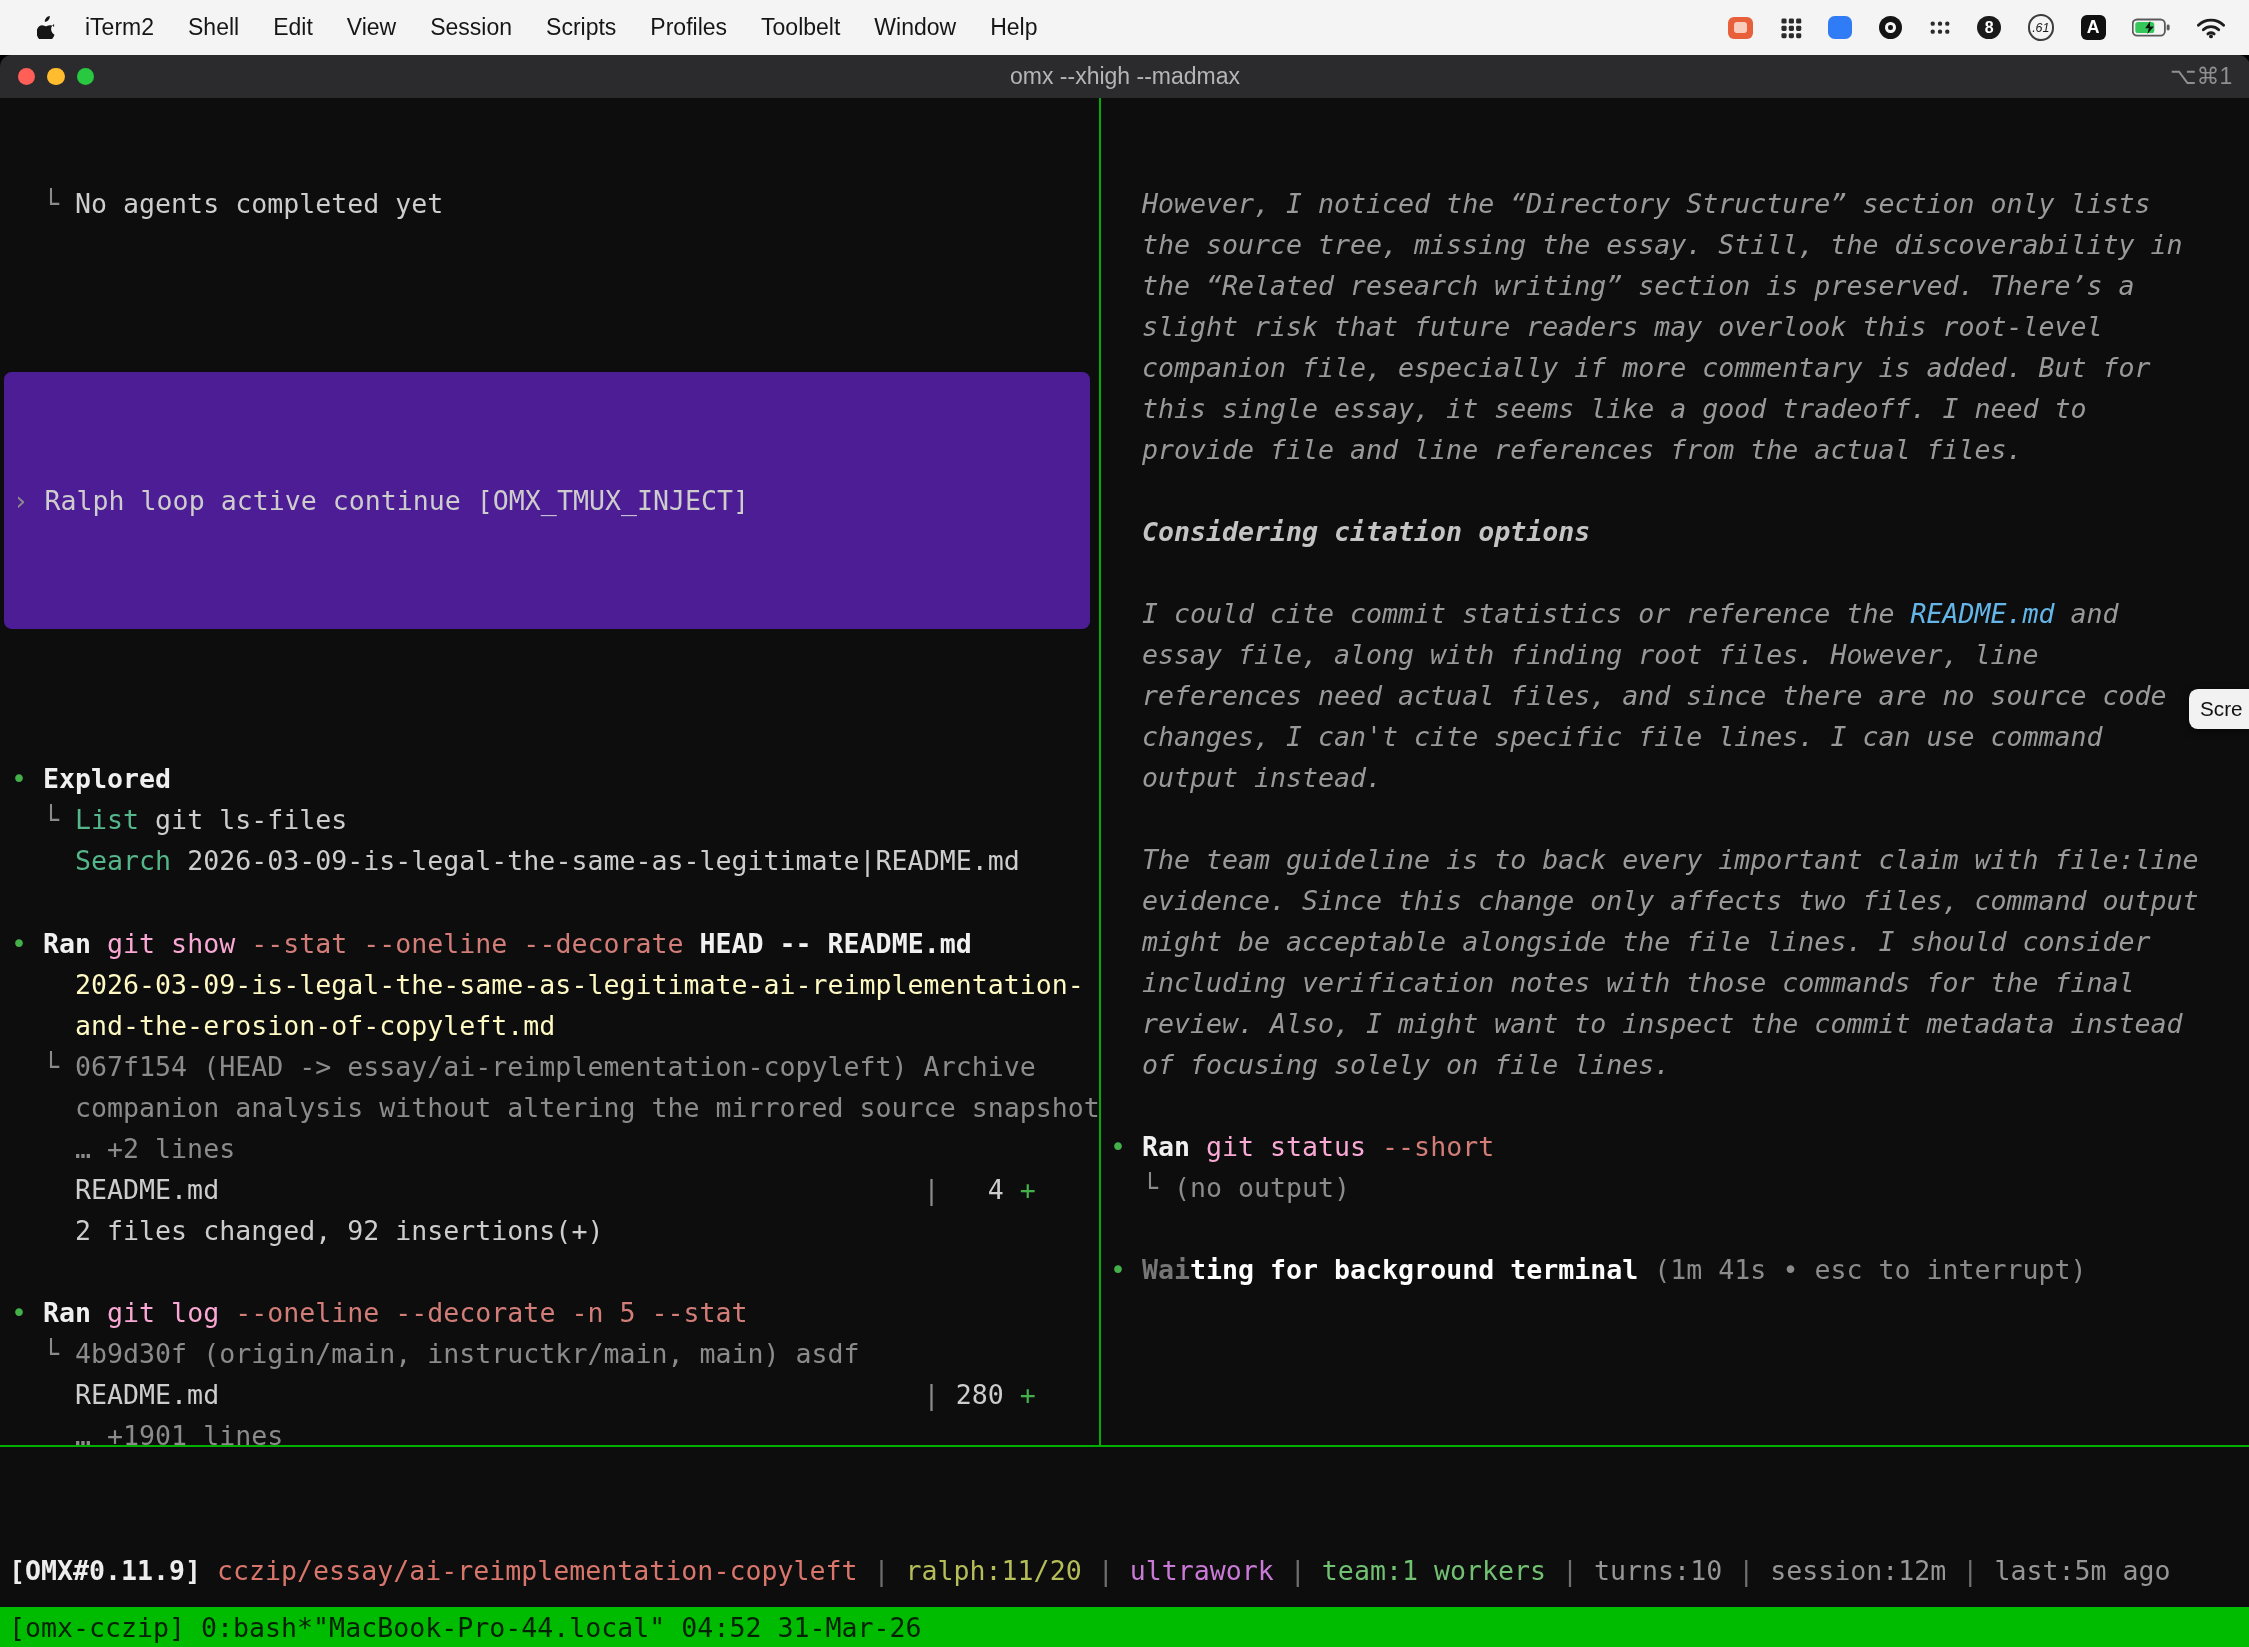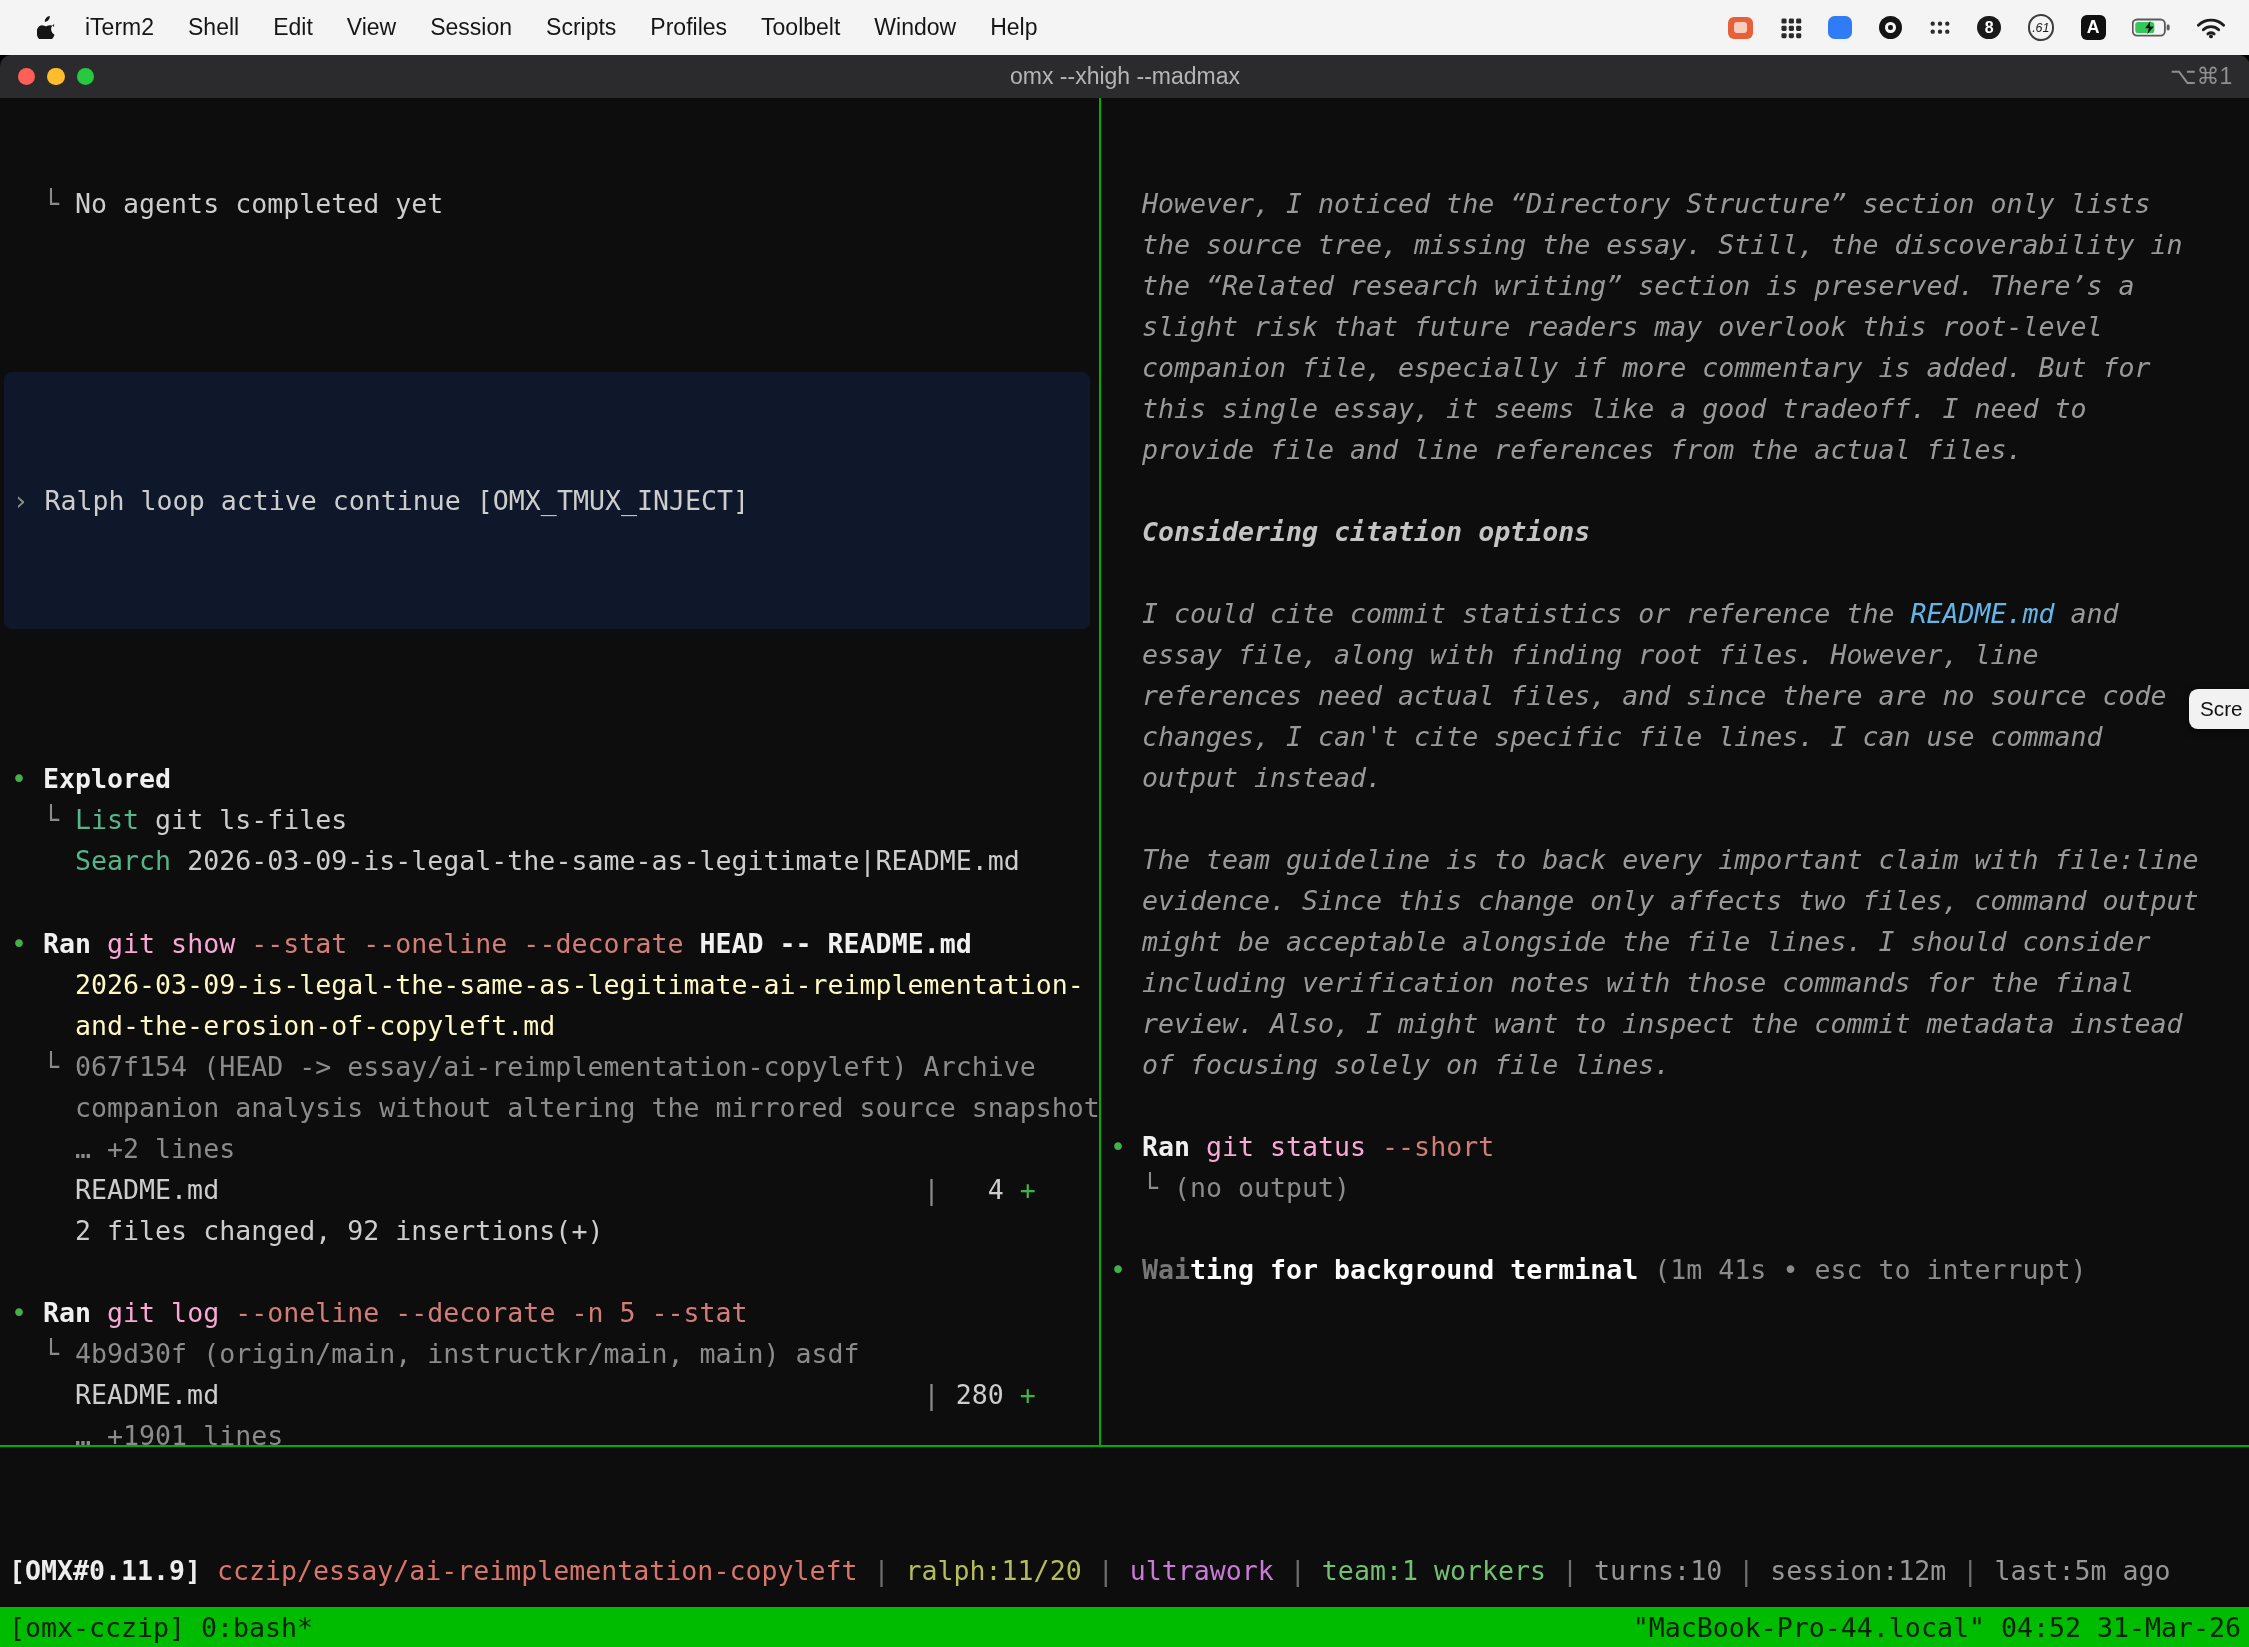--- a/index.html
+++ b/index.html
@@ -40,26 +40,26 @@
 
   
   .terminal{position:absolute;top:97px;left:0;right:0;bottom:0;background:#0d0d0d;
     font-size:26.6px;line-height:41px;color:#cdcdcd;display:flex;flex-direction:column;white-space:pre}
   .panes{display:flex;height:1348px}
   .pane{overflow:hidden;position:relative}
   .pane-left{width:1101px;border-right:2.2px solid #00ad00;padding-left:11px}
   .pane-right{flex:1;padding-left:8.9px}
   .tl{height:41px;overflow:hidden}
 
-  .tbox{background:#0f172a;border-radius:7.4px;margin:0 8.9px 0 -7.4px;padding:20px 0 20px 8.9px}
+  .tbox{background:#4c1d95;border-radius:7.4px;margin:0 8.9px 0 -7.4px;padding:20px 0 20px 8.9px}
   .tbox.ralph{padding-top:26px;padding-bottom:26px;margin-top:66px}
 
   .statuspane{flex:1;border-top:2.2px solid #00ad00;padding:20.7px 0 0 8.9px;background:#0d0d0d;overflow:hidden}
   .tmuxbar{height:41px;background:#00bc00;color:#032103;display:flex;
-    justify-content:space-between;align-items:center;padding:0 8.9px;font-size:26.6px}
+    align-items:center;padding:0 8.9px;font-size:26.6px}
 
   
   .c-t{color:#cdcdcd}
   .c-d{color:#8b8b8b}
   .c-b{color:#f0f0f0;font-weight:bold}
   .c-g{color:#43b04a}
   .c-v{color:#56b68b}
   .c-cy{color:#f9a8d4}
   .c-fl{color:#d27d78}
   .c-fn{color:#fef9c3}

